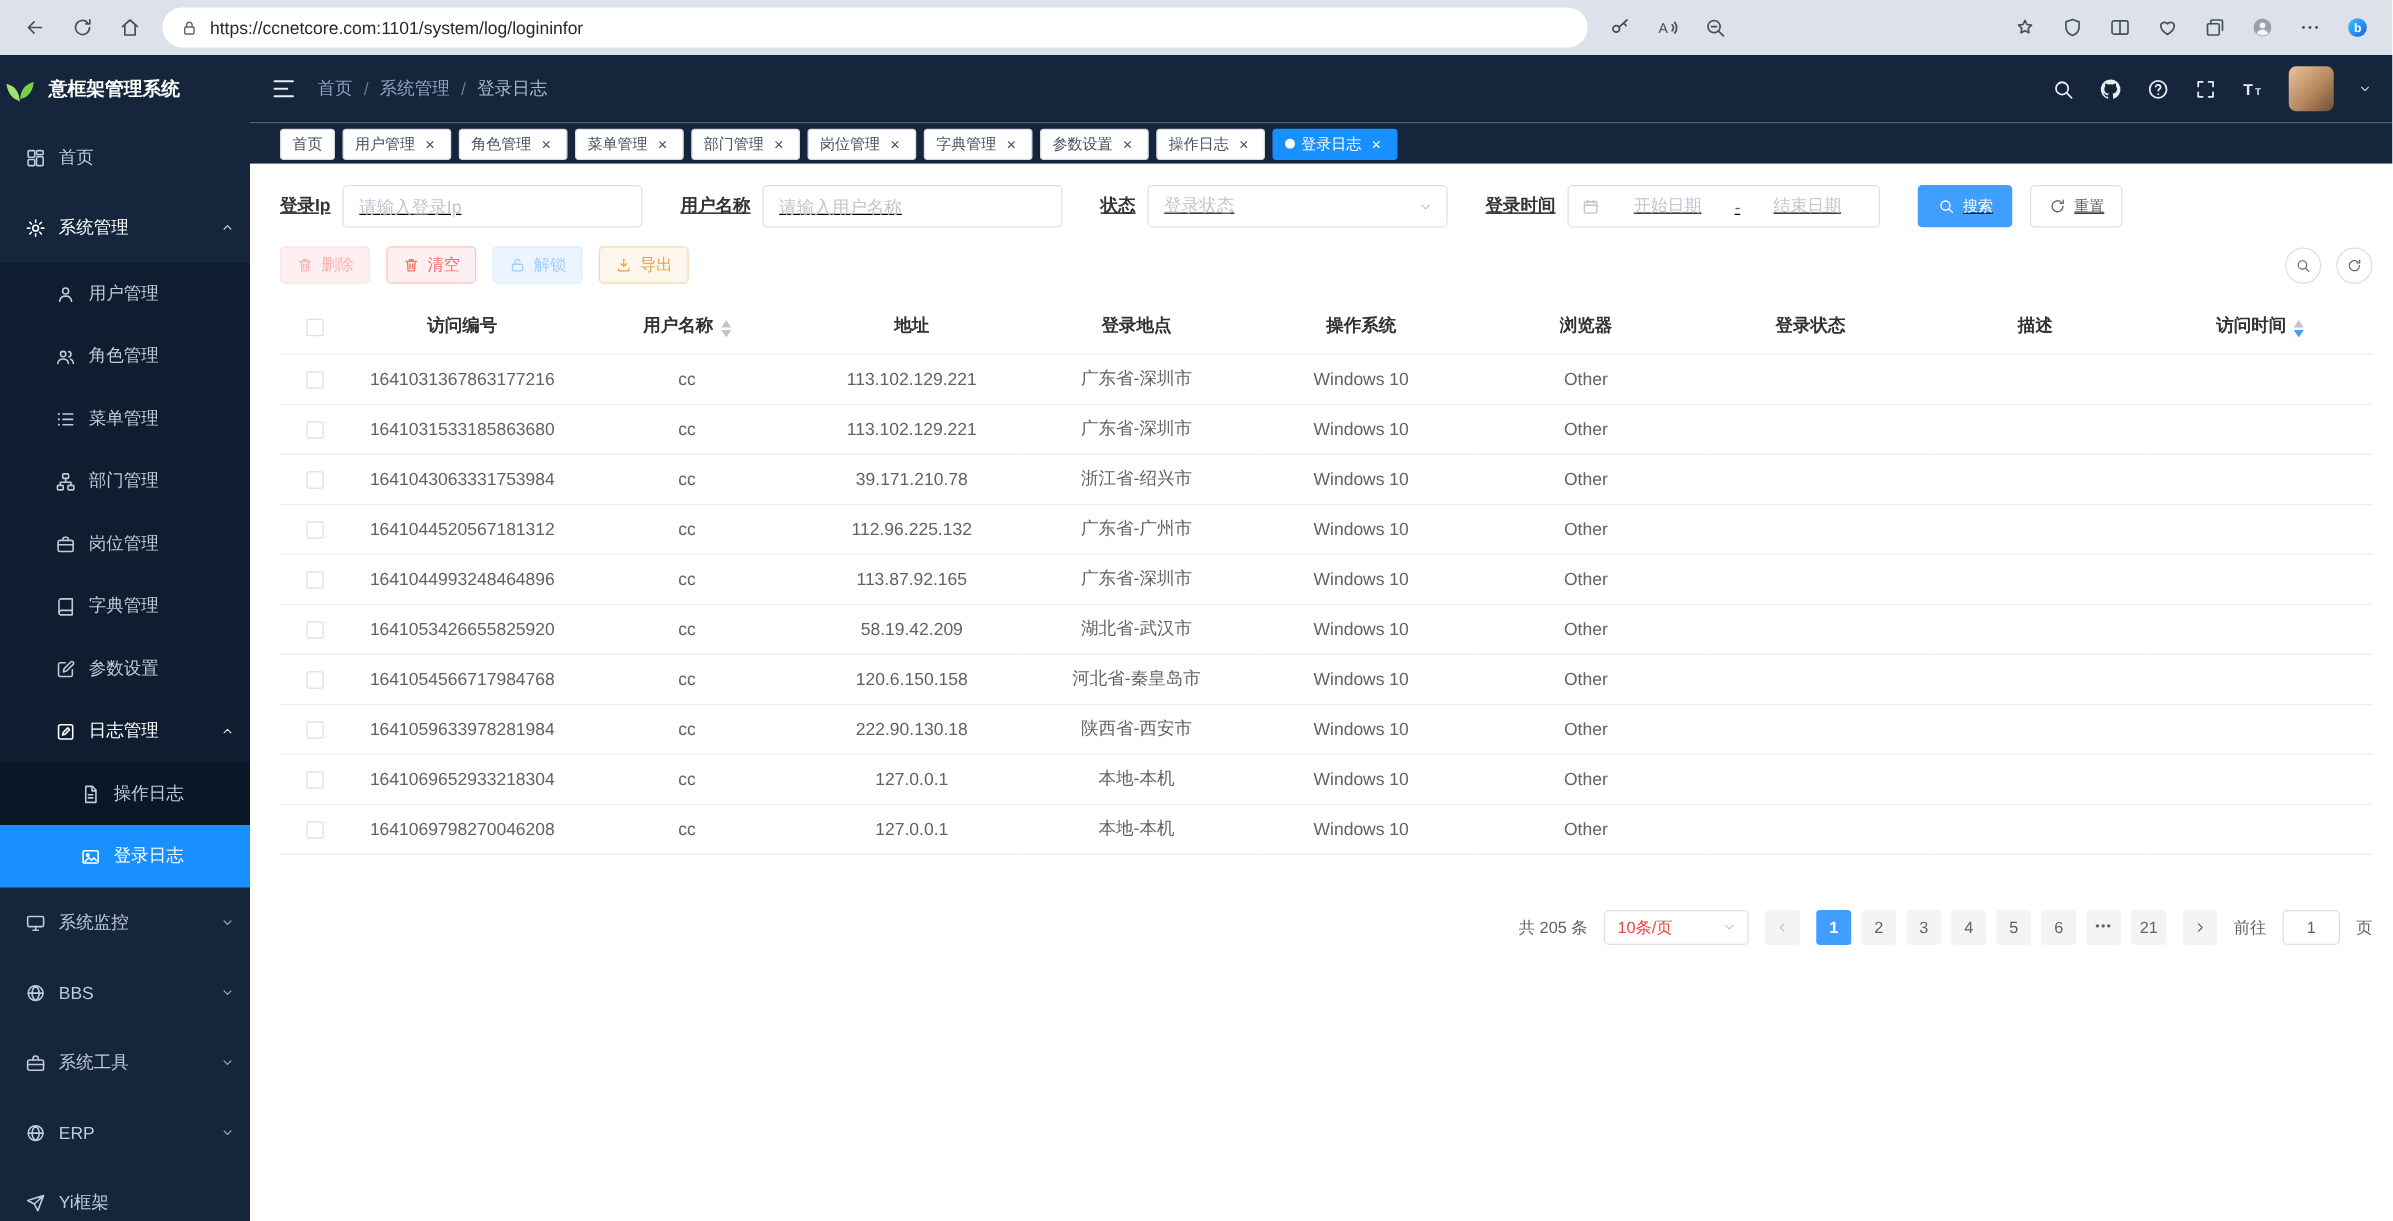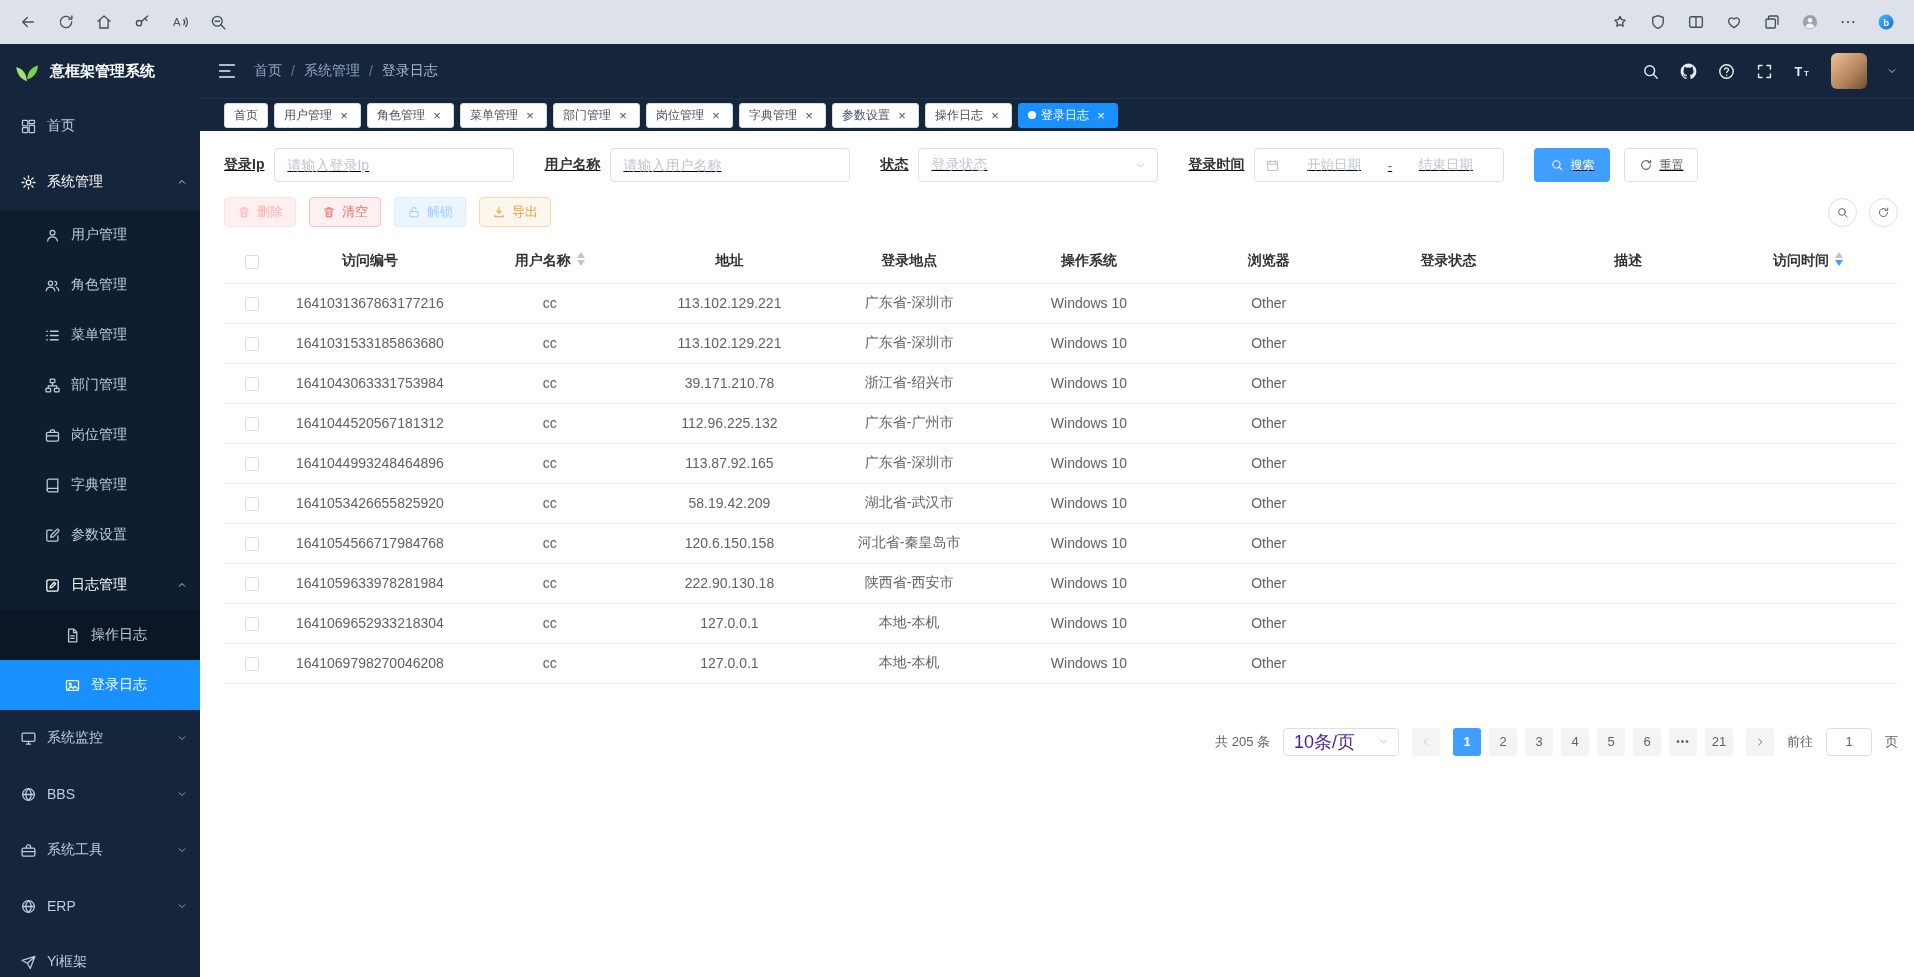--- a/index.html
+++ b/index.html
@@ -20,21 +20,21 @@
   .bicon { width: 36px; height: 36px; border-radius: 6px; display: flex; align-items: center; justify-content: center; color: #474f59; cursor: pointer; flex: 0 0 36px; }
   .bicon svg { width: 18px; height: 18px; }
   .addr { height: 32px; flex: 0 0 1140px; background: #fff; border-radius: 16px; display: flex; align-items: center; gap: 9px; padding: 0 14px; margin: 0 6px; cursor: text; }
   .aicon { width: 15px; height: 15px; color: #5b6570; flex: 0 0 15px; }
   .url { font-size: 14px; color: #24292f; white-space: nowrap; }
   .chrome-right { margin-left: auto; display: flex; align-items: center; gap: 2px; }
 
   
   .app { display: flex; height: 933px; }
   .sidebar { width: 200px; flex: 0 0 200px; background: var(--dark); display: flex; flex-direction: column; overflow: hidden; }
-  .logo { height: 54px; flex: 0 0 54px; display: flex; align-items: center; gap: 10px; padding: 0 14px; color: #fff; font-weight: bold; font-size: 15px; white-space: nowrap; }
+  .logo { height: 54px; flex: 0 0 54px; display: flex; align-items: center; gap: 10px; padding: 0 3px; color: #fff; font-weight: bold; font-size: 15px; white-space: nowrap; }
   .logo-icon { width: 26px; height: 26px; flex: 0 0 26px; }
   .menu { flex: 1; overflow: hidden; }
   .menu-item { position: relative; display: flex; align-items: center; gap: 10px; color: #bfcbd9; font-size: 14px; cursor: pointer; white-space: nowrap; }
   .menu-item.lvl0 { height: 56px; padding: 0 14px 0 20px; }
   .menu-item.lvl1 { height: 50px; padding: 0 14px 0 44px; background: var(--dark-sub); }
   .menu-item.lvl2 { height: 50px; padding: 0 14px 0 64px; background: var(--dark-sub2); }
   .menu-item.open { color: #fff; }
   .menu-item.active { background: var(--blue); color: #fff; }
   .mi-icon { width: 17px; height: 17px; flex: 0 0 17px; }
   .mi-arrow { position: absolute; right: 12px; width: 12px; height: 12px; opacity: .85; }
@@ -84,29 +84,29 @@
   .btn-export { background: #fdf6ec; border-color: #f5dab1; color: #e6a23c; }
   .toolbar-right { margin-left: auto; display: flex; gap: 12px; }
   .circle-btn { width: 29px; height: 29px; border: 1px solid #dcdfe6; border-radius: 50%; display: flex; align-items: center; justify-content: center; color: #606266; cursor: pointer; }
   .circle-btn svg { width: 13px; height: 13px; }
 
   table.grid { width: 100%; border-collapse: collapse; table-layout: fixed; font-size: 14px; flex: 0 0 auto; }
   .grid th { height: 44px; font-weight: bold; color: #303133; border-bottom: 1px solid #ebeef5; text-align: center; padding: 0 4px; overflow: hidden; white-space: nowrap; }
   .grid td { height: 40px; color: #606266; border-bottom: 1px solid #ebeef5; text-align: center; padding: 0 4px; overflow: hidden; white-space: nowrap; }
   .col-check { width: 56px; }
   .checkbox { display: inline-block; width: 14px; height: 14px; border: 1px solid #dcdfe6; border-radius: 2px; background: #fff; vertical-align: middle; cursor: pointer; }
-  .th-wrap { display: inline-flex; align-items: flex-start; }
+  .th-wrap { display: inline-flex; align-items: flex-end; }
   .carets { display: inline-flex; flex-direction: column; margin-left: 6px; cursor: pointer; }
   .caret-up { width: 0; height: 0; border-left: 4.5px solid transparent; border-right: 4.5px solid transparent; border-bottom: 6px solid #c0c4cc; margin-bottom: 2px; display: block; }
   .caret-down { width: 0; height: 0; border-left: 4.5px solid transparent; border-right: 4.5px solid transparent; border-top: 6px solid #c0c4cc; display: block; }
   .caret-down.on { border-top-color: var(--el-blue); }
 
   .pagination { display: flex; align-items: center; justify-content: flex-end; gap: 13px; margin-top: 44px; font-size: 13px; color: #606266; flex: 0 0 auto; }
   .select.sm { width: 116px; height: 28px; padding: 0 8px 0 10px; }
-  .select.sm .ph2 { color: #4c1d95; font-size: 18px; flex: 1; }
+  .select.sm .ph2 { color: #ef4444; font-size: 13px; flex: 1; }
   .pg-pages { display: flex; gap: 8px; }
   .pg-btn { min-width: 28px; height: 28px; padding: 0 5px; background: #f4f4f5; border-radius: 3px; display: flex; align-items: center; justify-content: center; color: #606266; cursor: pointer; font-size: 13px; }
   .pg-btn svg { width: 12px; height: 12px; }
   .pg-btn.active { background: var(--el-blue); color: #fff; font-weight: bold; }
   .pg-btn.disabled { color: #c0c4cc; cursor: not-allowed; }
   .pg-btn.ellipsis { letter-spacing: 1px; font-size: 10px; }
   .pg-goto-input { width: 46px; height: 28px; border: 1px solid #dcdfe6; border-radius: 4px; text-align: center; color: #606266; font-size: 13px; outline: none; font-family: inherit; }
 </style>
 </head>
 <body>
@@ -122,20 +122,29 @@
         <path d="M19.5 12a7.5 7.5 0 1 1-2.2-5.3"></path>
         <path d="M19.8 3.8v4.3h-4.3"></path>
       </svg>
     </span>
   <span class="bicon">
       <svg viewBox="0 0 24 24" fill="none" stroke="currentColor" stroke-width="1.8" stroke-linecap="round" stroke-linejoin="round">
         <path d="M4 11l8-7 8 7"></path>
         <path d="M6.5 9.5V20h11V9.5"></path>
       </svg>
     </span>
+  <div class="addr">
+    <span class="aicon icon">
+        <svg viewBox="0 0 24 24" fill="none" stroke="currentColor" stroke-width="1.8" stroke-linecap="round" stroke-linejoin="round">
+          <rect x="6" y="10.5" width="12" height="9" rx="1.5"></rect>
+          <path d="M8.5 10.5V8a3.5 3.5 0 0 1 7 0v2.5"></path>
+        </svg>
+      </span>
+    <span class="url">https://ccnetcore.com:1101/system/log/logininfor</span>
+  </div>
   <span class="bicon">
       <svg viewBox="0 0 24 24" fill="none" stroke="currentColor" stroke-width="1.8" stroke-linecap="round" stroke-linejoin="round">
         <circle cx="8" cy="13.5" r="3.5"></circle>
         <path d="M11 11.5L19.5 4M16 7.5l2.5 2.5"></path>
       </svg>
     </span>
   <span class="bicon">
       <svg viewBox="0 0 24 24" fill="none" stroke="currentColor" stroke-width="1.8" stroke-linecap="round">
         <text x="2.5" y="17.5" font-size="15" fill="currentColor" stroke="none">A</text>
         <path d="M17 9a5 5 0 0 1 0 6.5M19.7 6.5a9 9 0 0 1 0 11.5"></path>

